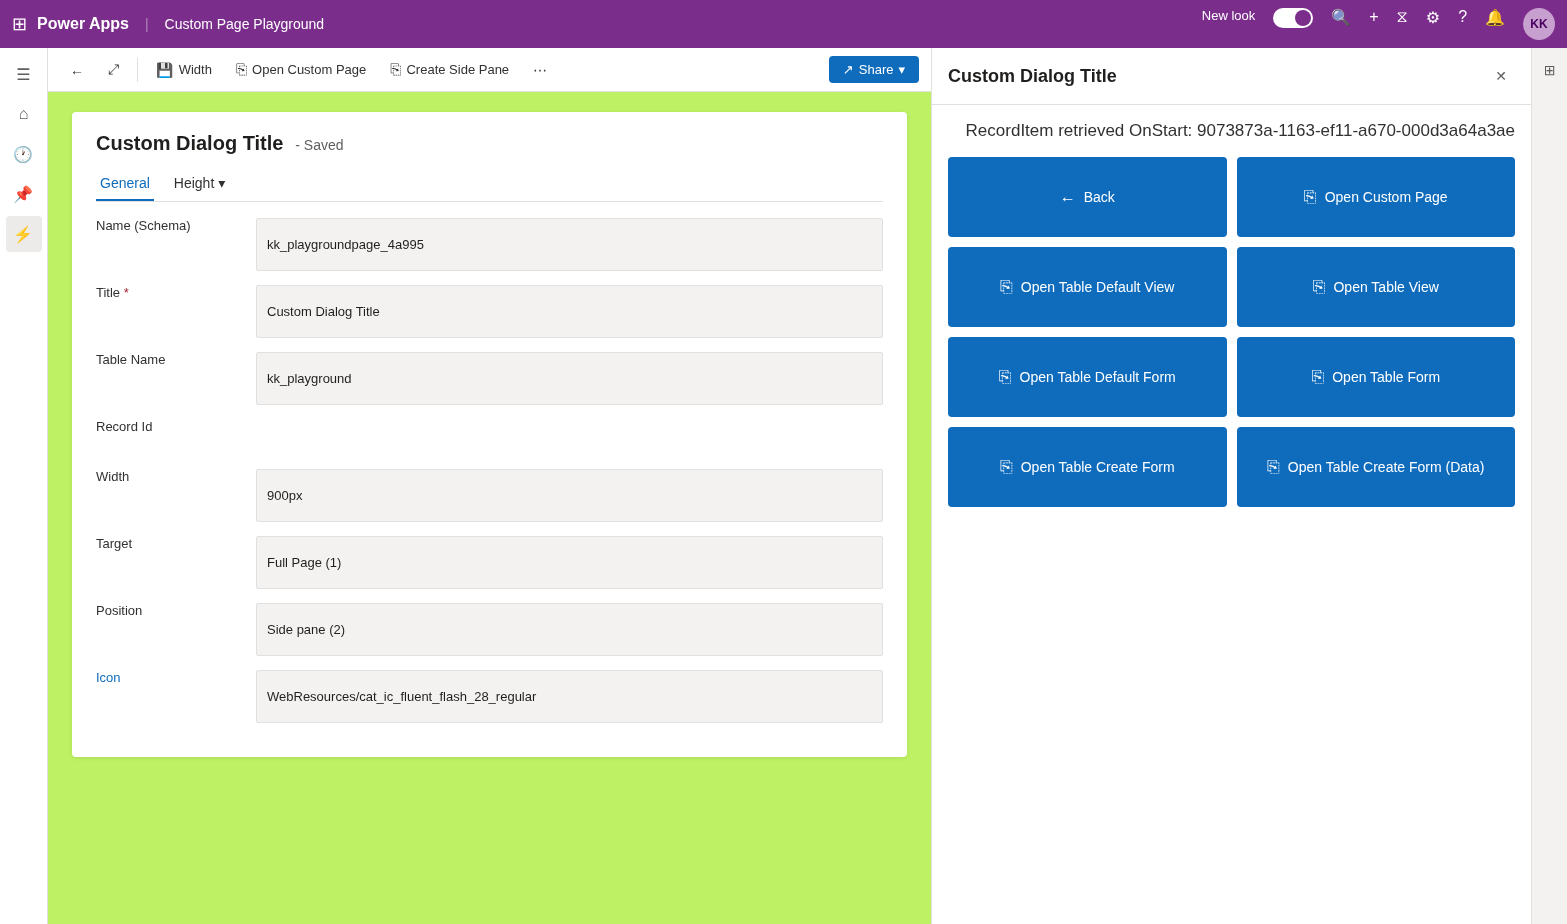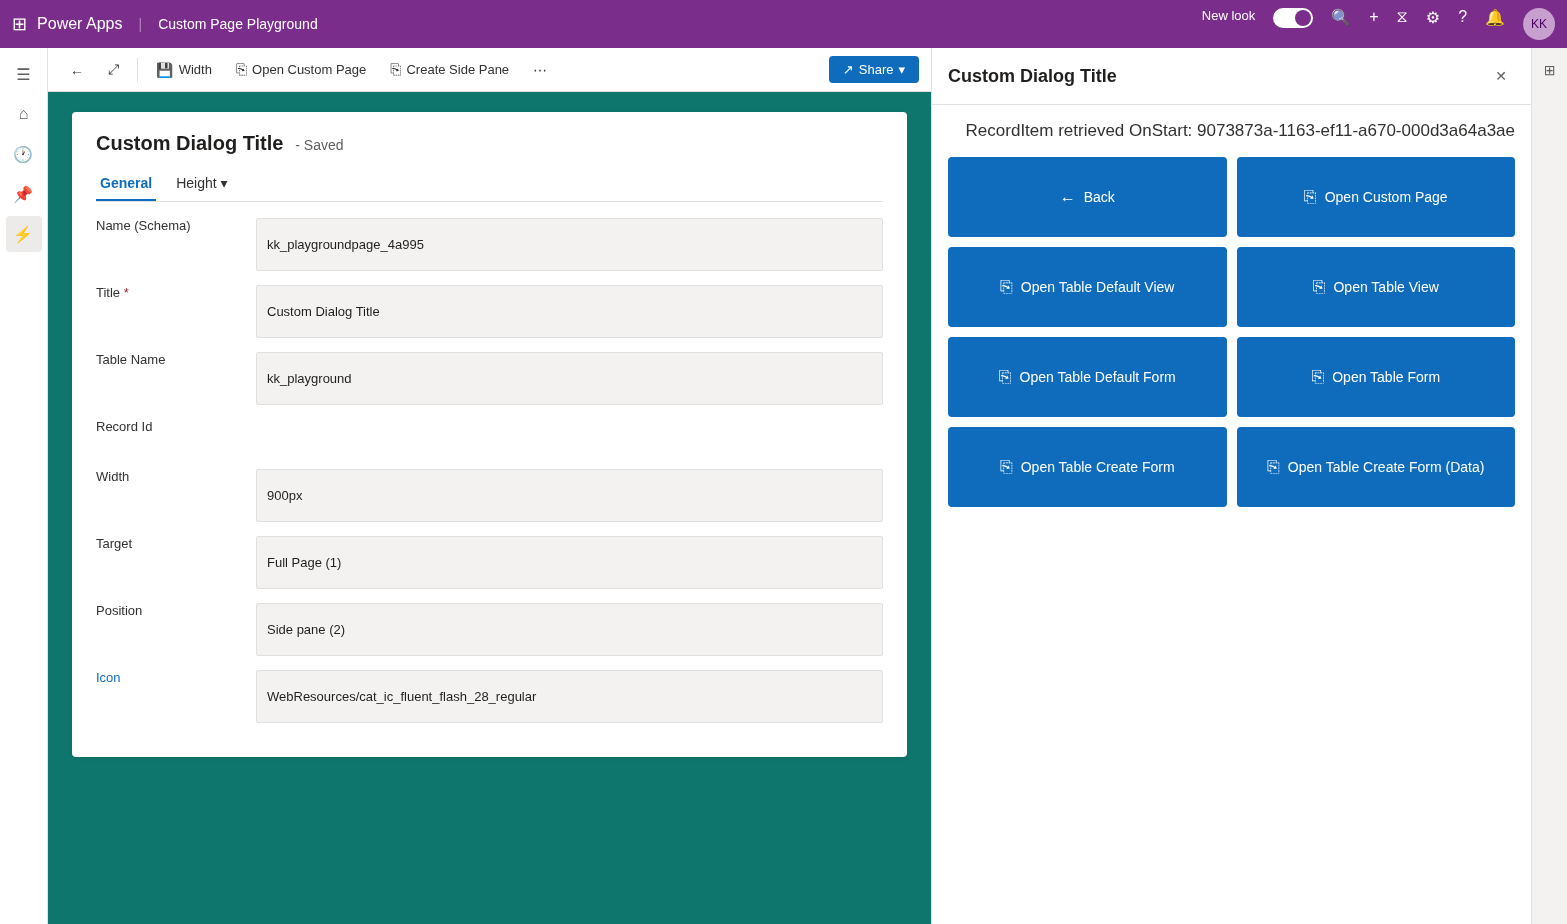--- a/index.html
+++ b/index.html
@@ -11,38 +11,38 @@
       height: 48px;
       display: flex;
       align-items: center;
       padding: 0 12px;
       color: white;
       gap: 10px;
       position: relative;
       z-index: 100;
     }
     .top-nav .nav-grid-icon { font-size: 18px; cursor: pointer; }
-    .top-nav .app-title { font-size: 16px; font-weight: 400; }
+    .top-nav .app-title { font-size: 16px; font-weight: 700; }
     .top-nav .separator { color: rgba(255,255,255,0.4); margin: 0 6px; }
     .top-nav .page-name { font-size: 14px; }
     .top-nav .right-tools { margin-left: auto; display: flex; align-items: flex-start; gap: 18px; }
     .top-nav .new-look-label { font-size: 13px; }
     .toggle-switch {
       width: 40px; height: 20px; background: #fff; border-radius: 10px;
       position: relative; cursor: pointer;
     }
     .toggle-switch::after {
       content: ''; position: absolute; right: 2px; top: 2px;
       width: 16px; height: 16px; background: #7b2d8b; border-radius: 50%;
     }
     .top-nav .icon-btn { font-size: 16px; cursor: pointer; color: white; }
     .avatar {
       width: 32px; height: 32px; border-radius: 50%; background: #c8a0d0;
       display: flex; align-items: center; justify-content: center;
-      font-size: 12px; font-weight: normal; color: #4a0060; cursor: pointer;
+      font-size: 12px; font-weight: bold; color: #4a0060; cursor: pointer;
     }
 
     
     .app-body {
       display: flex;
       height: calc(100vh - 48px);
     }
 
     
     .sidebar {
@@ -104,21 +104,21 @@
       font-size: 13px;
       display: flex; align-items: center; gap: 5px;
       border: none;
     }
 
     
     .form-area {
       flex: 1;
       overflow-y: auto;
       padding: 20px 24px;
-      background: #0f766e;
+      background: #bef264;
     }
     .form-card {
       background: white;
       border-radius: 4px;
       padding: 20px 24px;
       box-shadow: 0 1px 4px rgba(0,0,0,0.1);
     }
     .page-title {
       font-size: 20px;
       font-weight: 600;
@@ -148,21 +148,21 @@
       margin-right: 16px;
       font-size: 14px;
       cursor: pointer;
       color: #323130;
       border-bottom: 2px solid transparent;
       display: flex; align-items: center; gap: 4px;
     }
     .tab.active {
       color: #0f6cbd;
       border-bottom: 2px solid #0f6cbd;
-      font-weight: 700;
+      font-weight: 400;
     }
 
     
     .field-row {
       display: flex;
       align-items: flex-start;
       margin-bottom: 14px;
       min-height: 36px;
     }
     .field-label {

